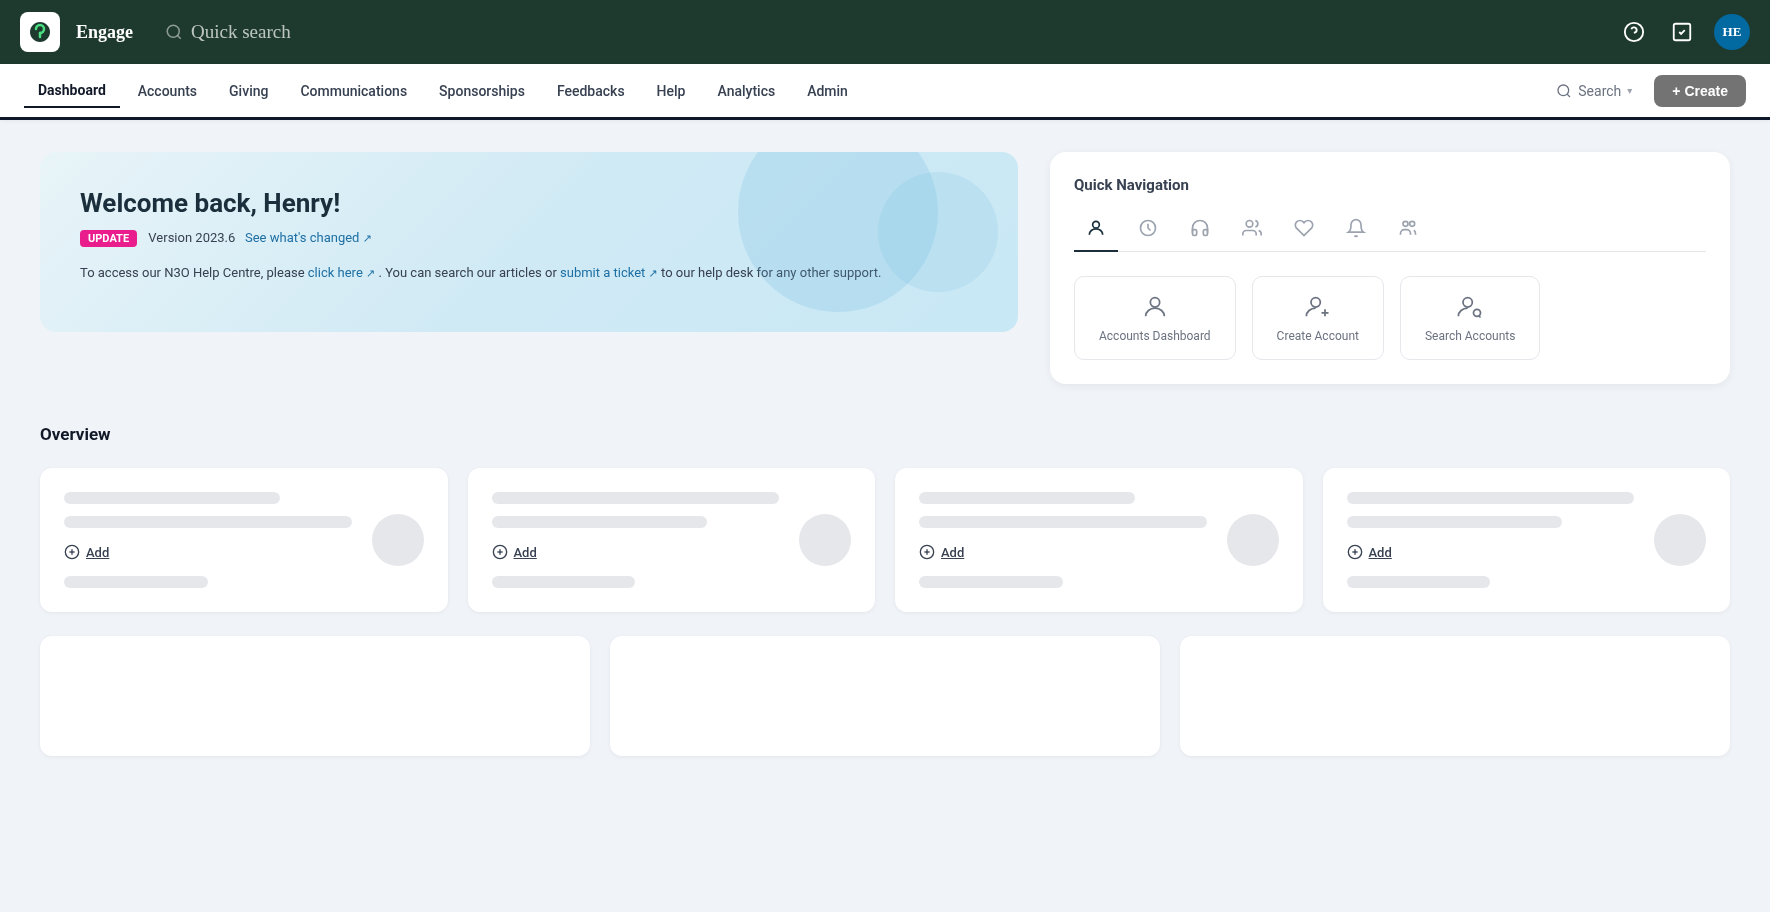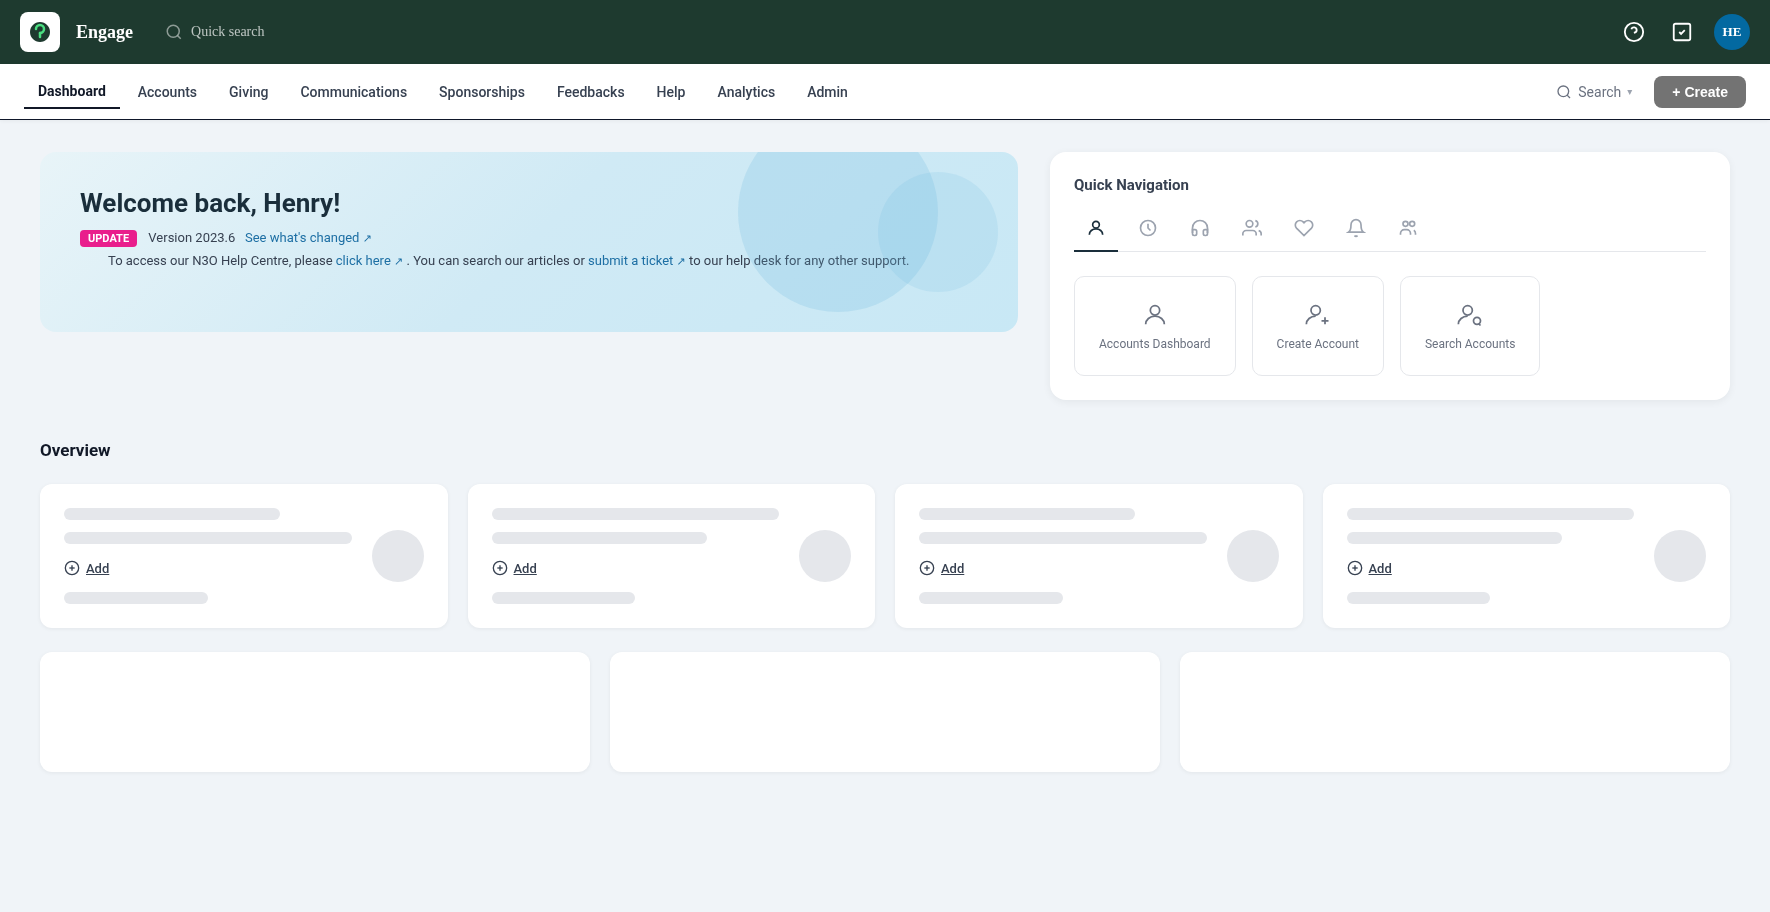--- a/index.html
+++ b/index.html
@@ -30,21 +30,21 @@
       color: white;
       font-size: 18px;
       font-weight: 600;
       margin-right: 16px;
     }
     .topbar-search {
       display: flex;
       align-items: center;
       gap: 8px;
       color: rgba(255,255,255,0.7);
-      font-size: 14px;
+      font-size: 19px;
       flex: 1;
       cursor: pointer;
     }
     .topbar-search svg { width: 18px; height: 18px; opacity: 0.7; }
     .topbar-actions {
       display: flex;
       align-items: center;
       gap: 16px;
       margin-left: auto;
     }
@@ -72,21 +72,21 @@
       cursor: pointer;
     }
 
     
     .subnav {
       background: white;
       height: 56px;
       display: flex;
       align-items: center;
       padding: 0 24px;
-      border-bottom: 1px solid #0f172a;
+      border-bottom: 3px solid #0f172a;
       gap: 4px;
       box-shadow: 0 1px 4px rgba(0,0,0,0.05);
     }
     .subnav-item {
       padding: 8px 14px;
       font-size: 14px;
       color: #374151;
       cursor: pointer;
       border-radius: 6px;
       font-weight: 500;
@@ -186,29 +186,28 @@
       font-size: 11px;
       font-weight: 700;
       padding: 2px 8px;
       border-radius: 4px;
       margin-right: 8px;
       text-transform: uppercase;
     }
     .welcome-version {
       font-size: 13px;
       color: #374151;
-      margin-bottom: 4px;
+      margin-bottom: 16px;
     }
     .welcome-version a { color: #1d6fa4; text-decoration: none; }
     .external-link { font-size: 11px; vertical-align: middle; }
     .welcome-help {
       font-size: 13px;
       color: #374151;
       line-height: 1.6;
-      margin-left: 28px;
     }
     .welcome-help a { color: #1d6fa4; text-decoration: none; }
 
     
     .quick-nav-card {
       background: white;
       border-radius: 16px;
       padding: 24px;
       width: 680px;
       flex-shrink: 0;
@@ -241,21 +240,21 @@
     .quick-nav-tab svg { width: 20px; height: 20px; }
     .quick-nav-items {
       display: flex;
       gap: 16px;
     }
     .quick-nav-item {
       display: flex;
       flex-direction: column;
       align-items: center;
       gap: 8px;
-      padding: 24px 24px;
+      padding: 16px 24px;
       border-radius: 10px;
       cursor: pointer;
       border: 1px solid #e5e7eb;
       min-width: 120px;
     }
     .quick-nav-item svg { width: 28px; height: 28px; color: #6b7280; }
     .quick-nav-item-label {
       font-size: 12px;
       color: #6b7280;
       text-align: center;

